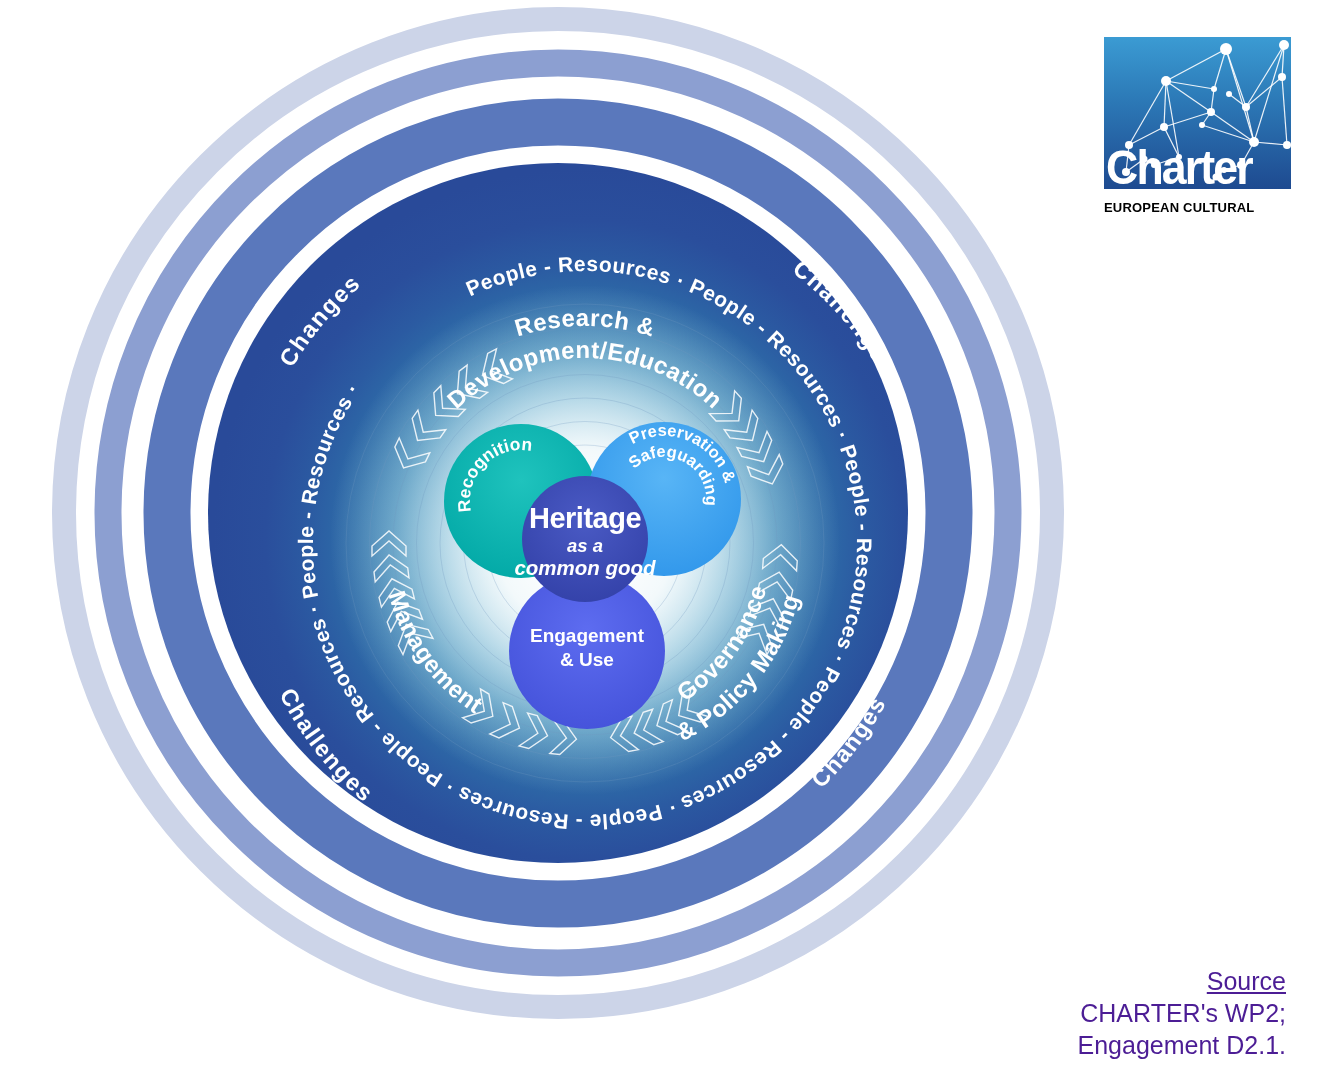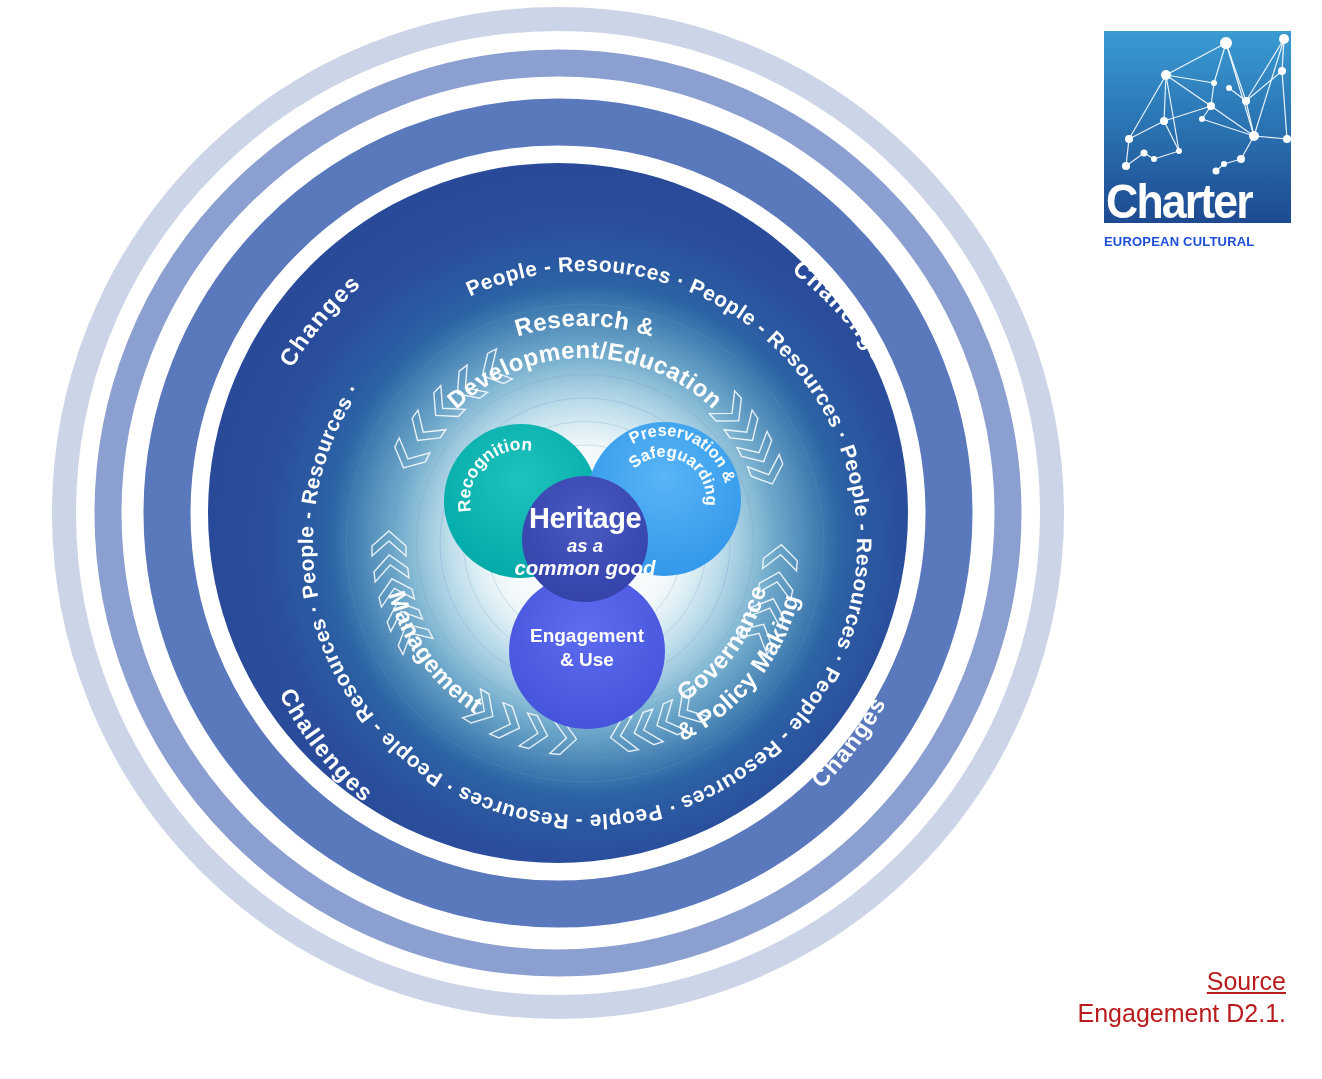--- a/index.html
+++ b/index.html
@@ -4,31 +4,31 @@
 <style>
   html,body { margin:0; padding:0; background:#ffffff; }
   body {
     width:1322px; height:1079px; position:relative; overflow:hidden;
     font-family:"Liberation Sans", sans-serif;
   }
   #wheel-svg { position:absolute; left:0; top:0; }
   #wheel-svg text { font-family:"Liberation Sans", sans-serif; fill:#ffffff; }
 
   .logo { position:absolute; left:1104px; top:31px; width:187px; }
-  .logo-box { position:relative; width:187px; height:192px;
-    background:linear-gradient(180deg,#3b9bd3 0%, #2d7cb9 38%, #1e4a90 100%); }
+  .logo-box { position:relative; width:187px; height:152px;
+    background:linear-gradient(180deg,#3b9bd3 0%, #2d7cb9 38%, #1e4a90 100%);margin-top:6px; }
   .logo-box svg { position:absolute; left:0; top:0; }
   .logo-wordmark { position:absolute; left:2px; bottom:-6px; color:#ffffff;
     font-size:48px; font-weight:bold; letter-spacing:-2px;
     transform:scaleX(.93); transform-origin:left bottom; white-space:nowrap; }
-  .logo-tagline { margin-top:10px; color:#1d4ed8; font-weight:bold;
+  .logo-tagline { margin-top:10px; color:#000000; font-weight:bold;
     font-size:13px; line-height:1.45; letter-spacing:.2px; }
 
   .source-block { position:absolute; right:36px; top:966px; text-align:right;
-    color:#b91c1c; font-size:25px; line-height:1.27; }
+    color:#4c1d95; font-size:25px; line-height:1.27; }
   .source-title { text-decoration:underline; }
 </style>
 </head>
 <body>
 
 <svg id="wheel-svg" width="1322" height="1079" viewBox="0 0 1322 1079">
   <defs>
     <radialGradient id="discGrad" gradientUnits="userSpaceOnUse" cx="585" cy="540" r="372">
       <stop offset="0" stop-color="#cfeaf3"></stop>
       <stop offset=".14" stop-color="#b5dcea"></stop>
@@ -213,14 +213,15 @@
     </svg>
     <div class="logo-wordmark">Charter</div>
   </div>
   <div class="logo-tagline">
     <div>EUROPEAN CULTURAL</div>
   </div>
 </div>
 
 <div class="source-block">
   <div><span class="source-title">Source</span></div>
+  <div>CHARTER's WP2;</div>
   <div>Engagement D2.1.</div>
 </div>
 
 </body></html>

